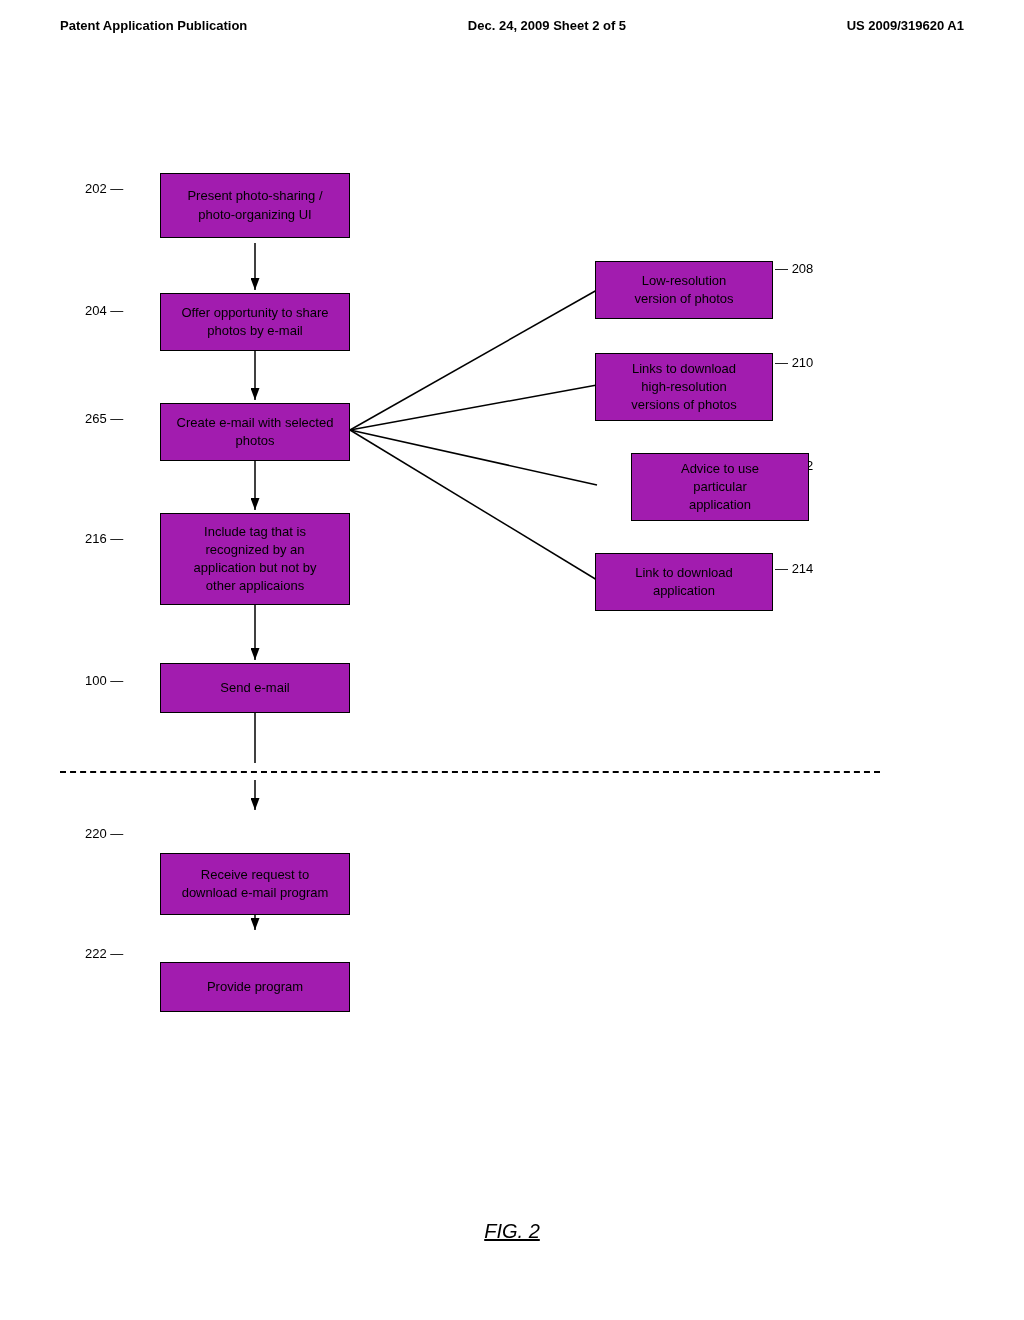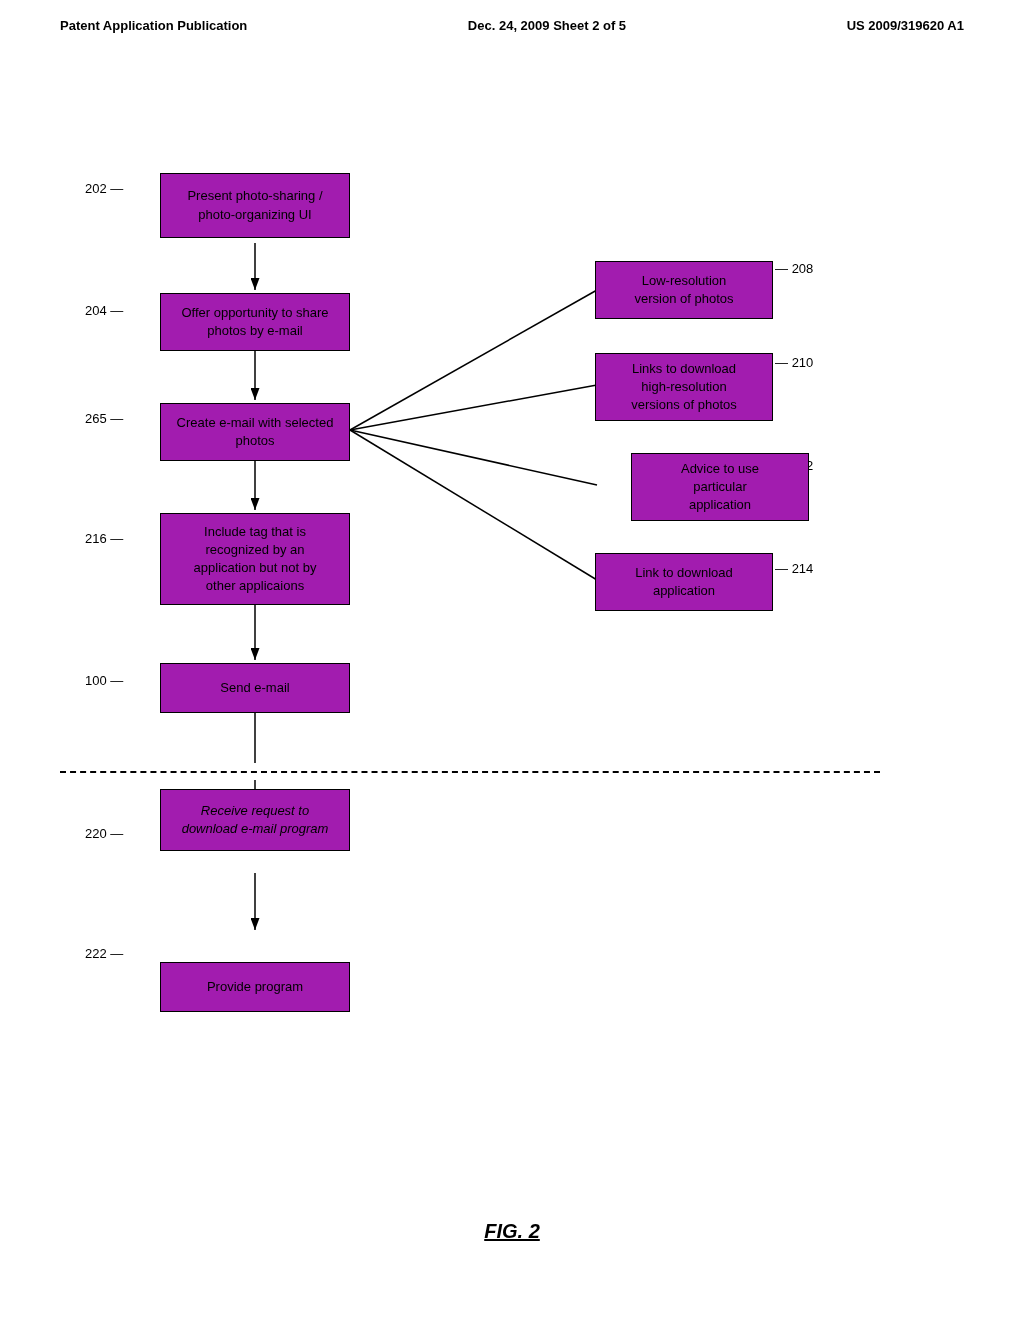--- a/index.html
+++ b/index.html
@@ -60,21 +60,21 @@
       left: 60px;
     }
 
     
     .fig-caption {
       position: absolute;
       bottom: 30px;
       left: 50%;
       transform: translateX(-50%);
       font-size: 20px;
-      font-weight: bold;
+      font-weight: normal;
       text-decoration: underline;
       font-style: italic;
       text-align: center;
     }
 
     svg.arrows {
       position: absolute;
       top: 0;
       left: 0;
       width: 100%;
@@ -156,21 +156,21 @@
   <div class="label" style="left: 85px; top: 620px;">
     <span>100</span> —
   </div>
   <div class="flow-box" style="left: 160px; top: 610px; width: 190px; height: 50px;">
     <span>Send e-mail</span>
   </div>
 
   <div class="label" style="left: 85px; top: 773px;">
     <span>220</span> —
   </div>
-  <div class="flow-box" style="left: 160px; top: 736px; width: 190px; height: 62px; font-style: italic;">
+  <div class="flow-box" style="left: 160px; top: 800px; width: 190px; height: 62px;">
     <span>Receive request to<br>download e-mail program</span>
   </div>
 
   <div class="label" style="left: 85px; top: 893px;">
     <span>222</span> —
   </div>
   <div class="flow-box" style="left: 160px; top: 880px; width: 190px; height: 50px; margin-top: 29px;">
     <span>Provide program</span>
   </div>
 

